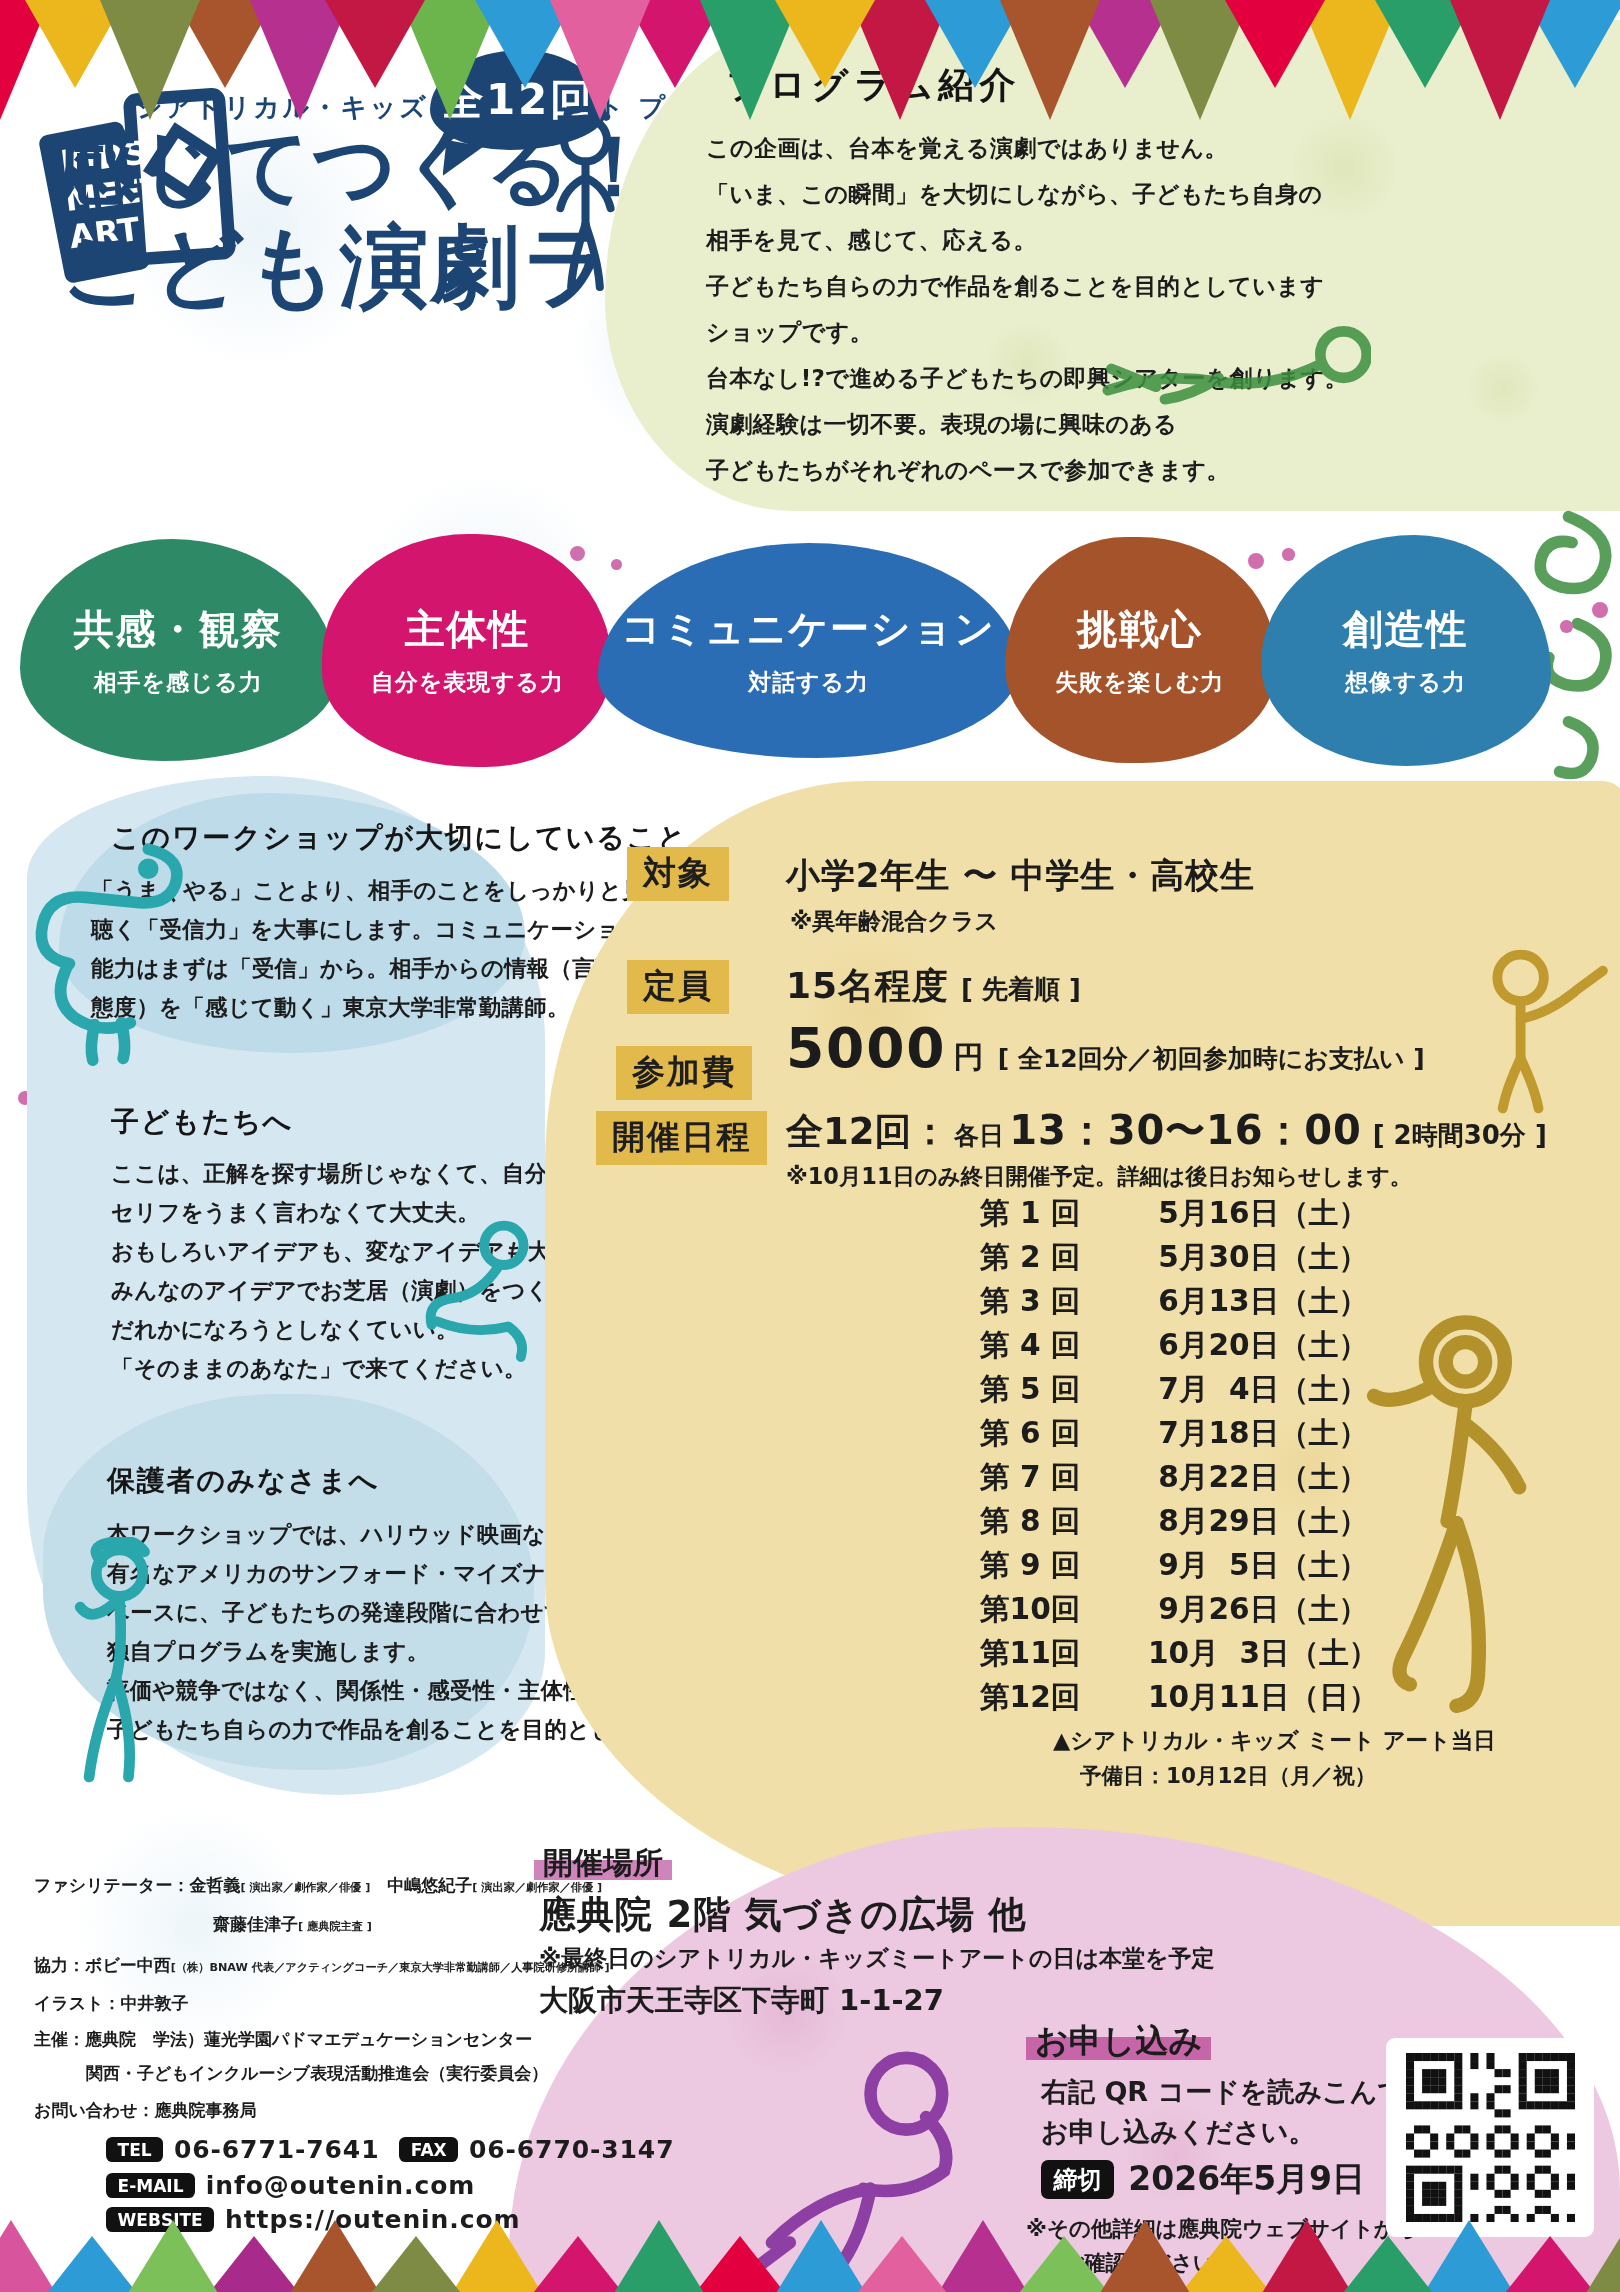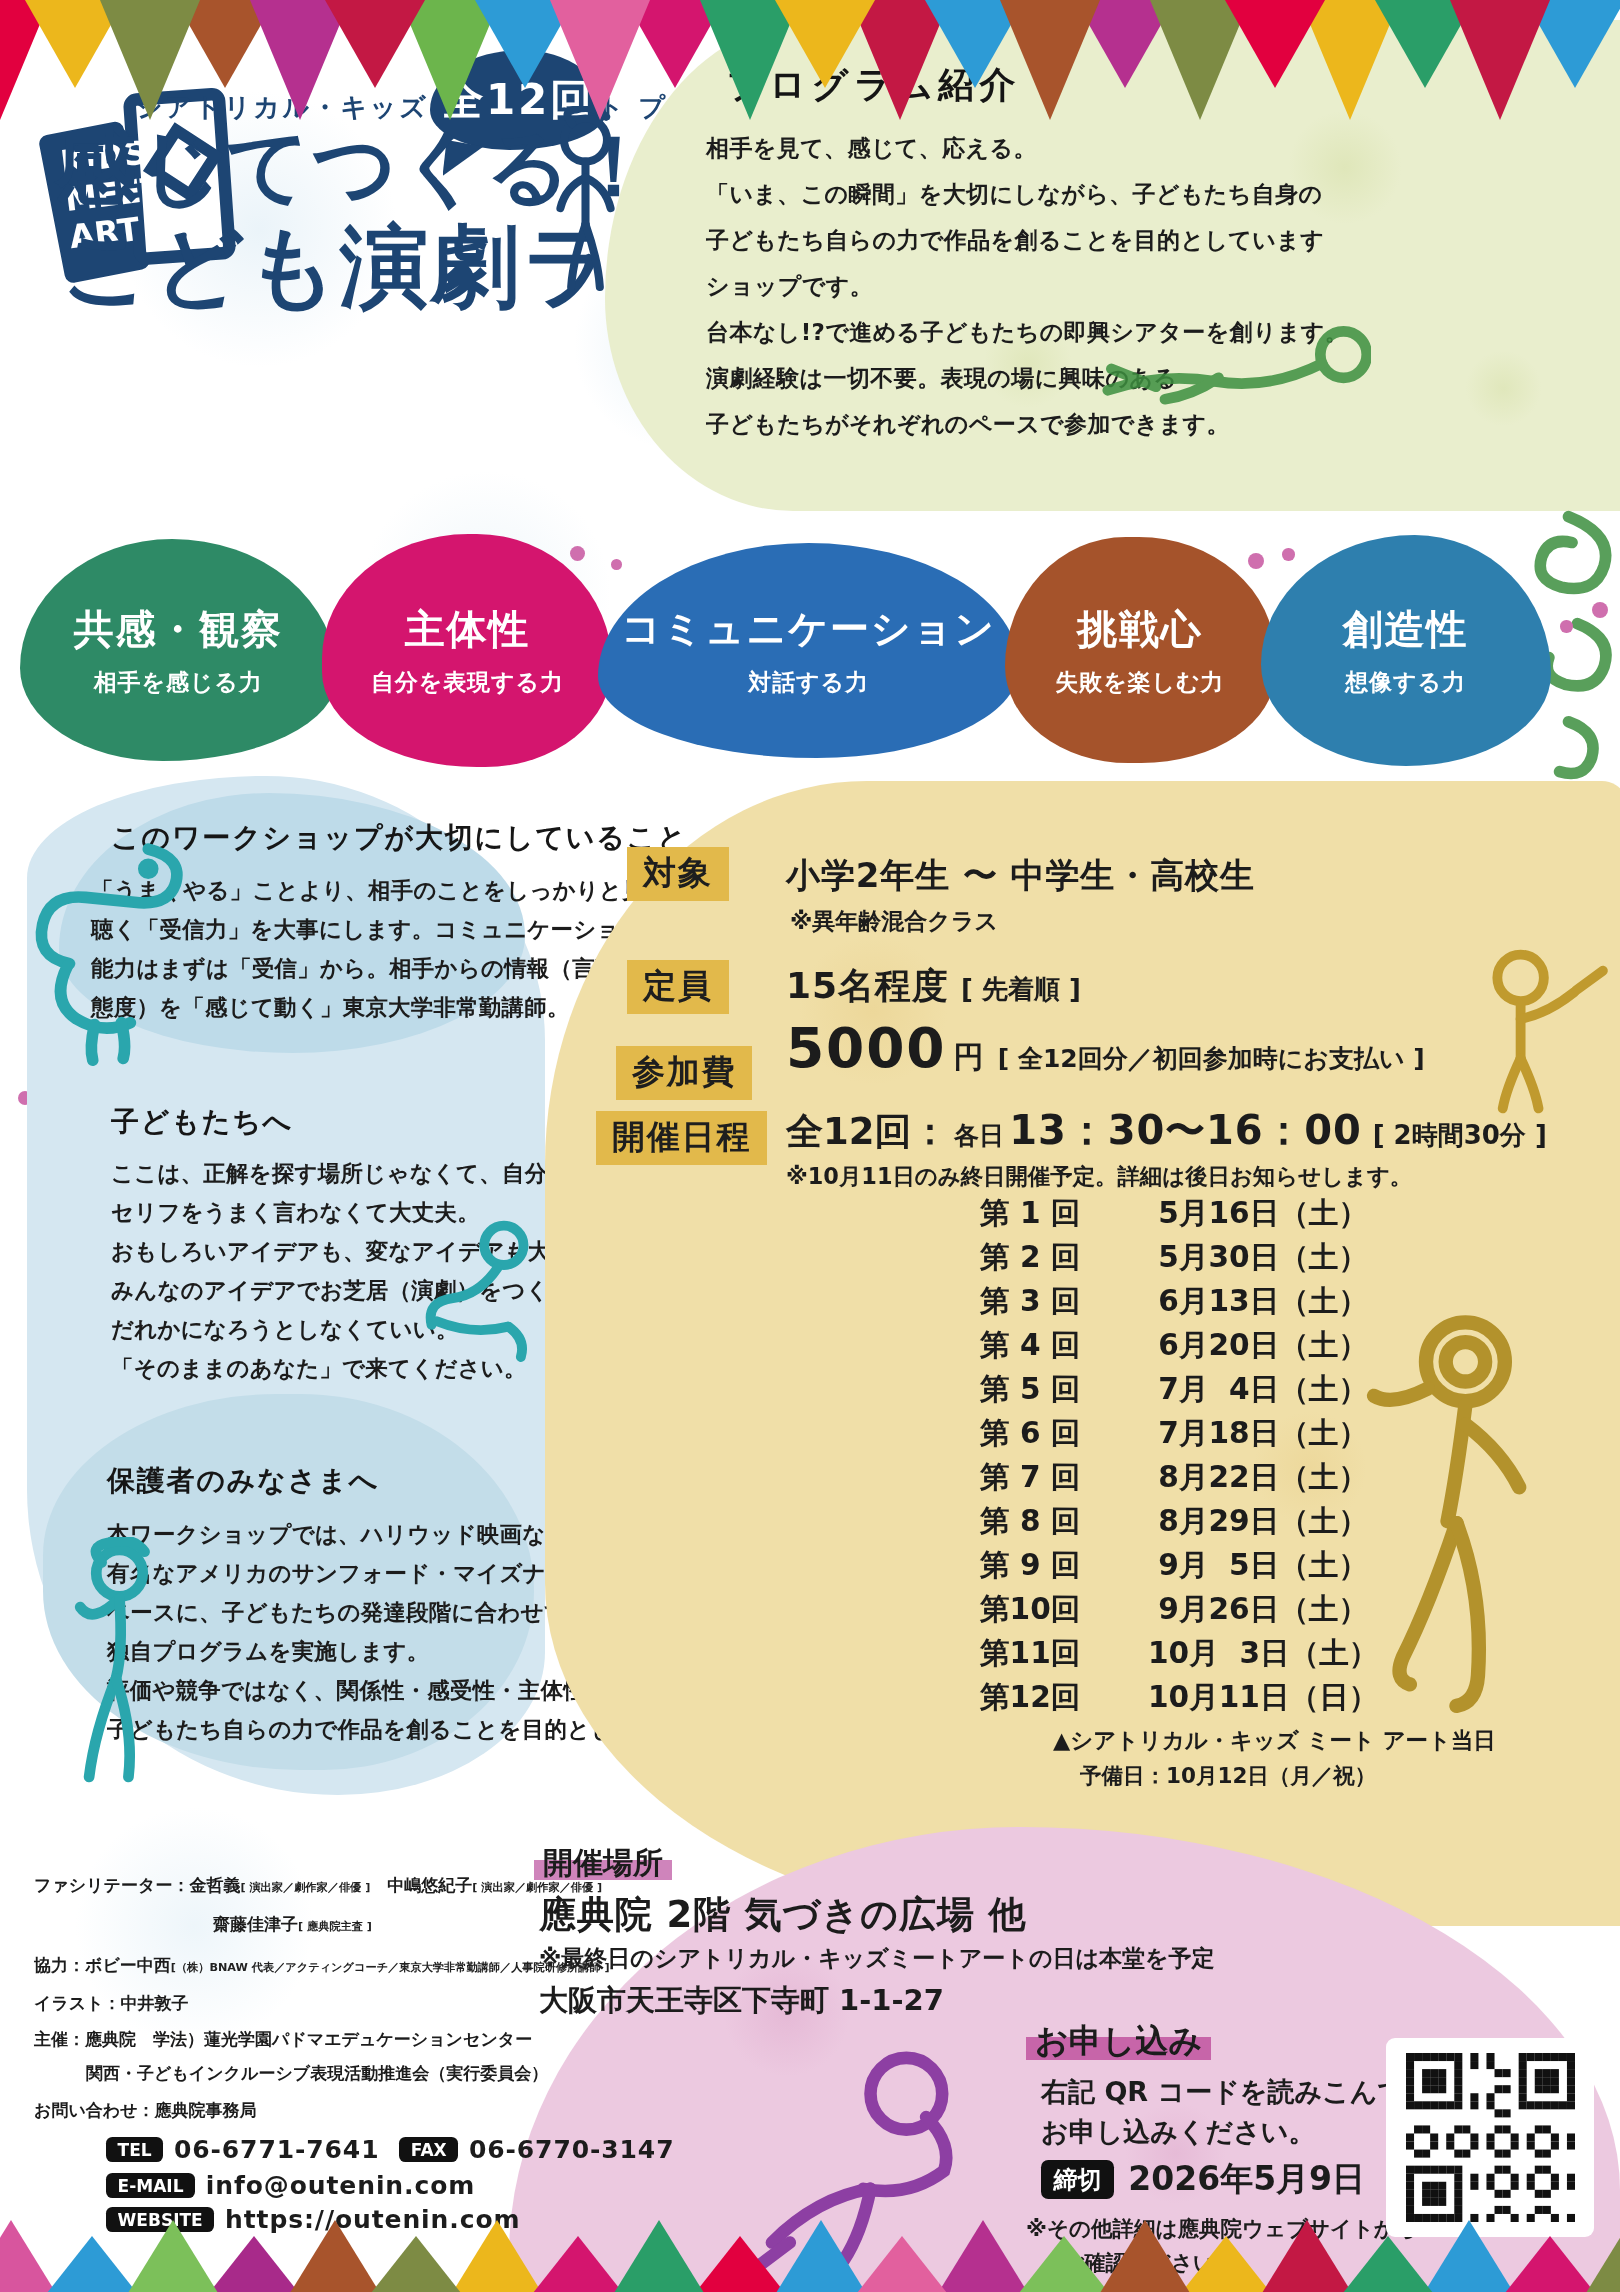--- a/index.html
+++ b/index.html
@@ -143,22 +143,23 @@
       <path d="M45 80 q-22 10 -28 34"></path>
       <path d="M45 80 q22 10 28 34"></path>
       <path d="M45 132 q-14 40 -16 70"></path>
       <path d="M45 132 q14 40 16 70"></path>
     </g>
   </svg>
 
   <div class="abs pblob" style="left:605px;top:19.7px;width:1057px;height:491px;"></div>
   <div class="abs pintro-h" style="left:727px;top:61px;">プログラム紹介</div>
   <div class="abs" style="left:706px;top:125px;">
+      <div class="pintro-l">この企画は、台本を覚える演劇ではありません。</div>
+      <div class="pintro-l">「いま、この瞬間」を大切にしながら、子どもたち自身の</div>
       <div class="pintro-l">相手を見て、感じて、応える。</div>
-      <div class="pintro-l">「いま、この瞬間」を大切にしながら、子どもたち自身の</div>
       <div class="pintro-l">子どもたち自らの力で作品を創ることを目的としています</div>
       <div class="pintro-l">ショップです。</div>
       <div class="pintro-l">台本なし!?で進める子どもたちの即興シアターを創ります。</div>
       <div class="pintro-l">演劇経験は一切不要。表現の場に興味のある</div>
       <div class="pintro-l">子どもたちがそれぞれのペースで参加できます。</div>
     </div>
 
   <svg class="doodle" style="left:1075px;top:301px;" width="296" height="125" viewBox="0 0 330 140">
     <g fill="none" stroke="#3d8f3f" stroke-width="12" stroke-linecap="round" opacity=".85">
       <circle cx="300" cy="60" r="26"></circle>

